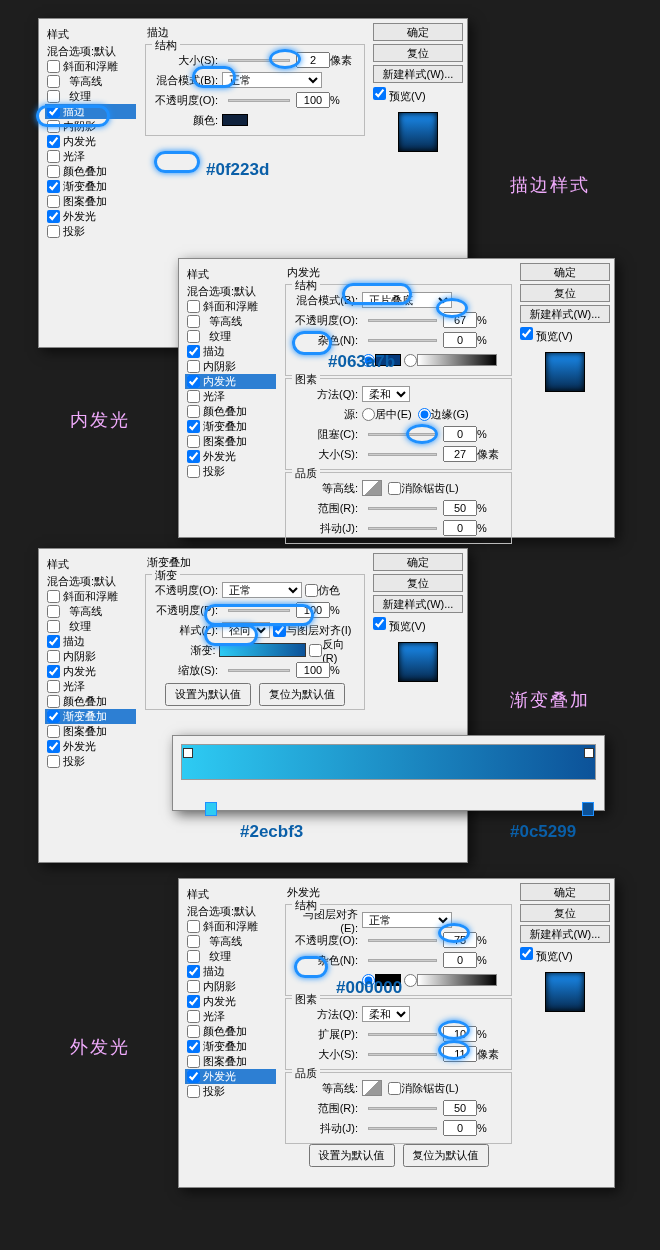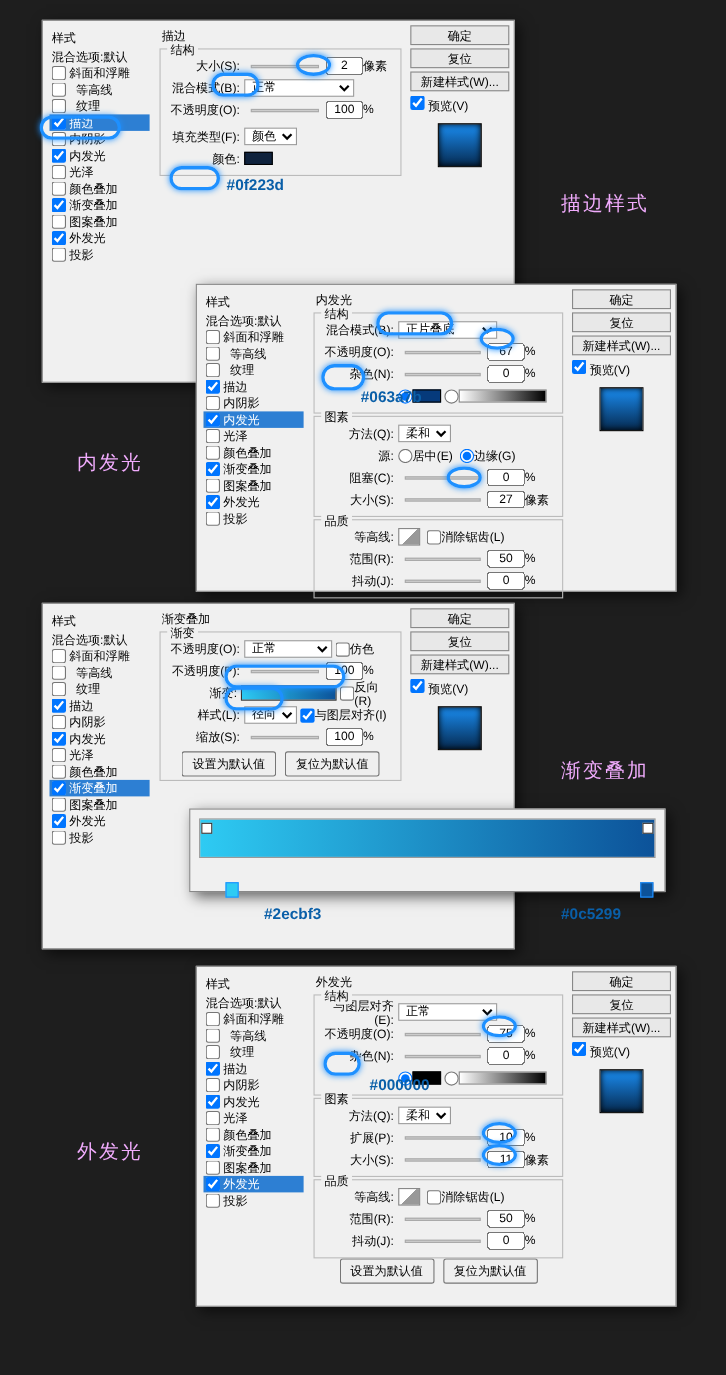--- a/index.html
+++ b/index.html
@@ -1,21 +1,21 @@
 <!DOCTYPE html>
 <html><head>
 <meta charset="utf-8">
 <style>
 *{box-sizing:border-box;margin:0;padding:0;font-family:"Microsoft YaHei",SimSun,sans-serif;font-size:11px}
 body{background:#1e1e1e;width:660px;height:1250px;position:relative}
 .dlg{position:absolute;background:#f0f0f0;border:1px solid #888;box-shadow:4px 4px 12px rgba(0,0,0,.6)}
 .hl{position:absolute;border:3px solid #1e90ff;border-radius:50%;box-shadow:0 0 6px #1e90ff;pointer-events:none}
 .hlr{position:absolute;border:3px solid #1e90ff;border-radius:14px;box-shadow:0 0 6px #1e90ff;pointer-events:none}
 .la{position:absolute;color:#f0abfc;font-size:18px;letter-spacing:2px}
-.hex{position:absolute;color:#0a5fa8;font-size:14px;font-weight:bold}
+.hex{position:absolute;color:#0a5fa8;font-size:17px;font-weight:bold}
 .styles{position:absolute;left:4px;top:4px;width:95px;bottom:4px;padding:2px}
 .styles .hd{font-size:11px;padding:2px}
 .styles .row{display:flex;align-items:center;padding:1px 2px;height:15px}
 .styles .row input{margin-right:3px}
 .styles .sel{background:#2d7fd3;color:#fff}
 .content{position:absolute;left:102px;right:98px;top:4px;bottom:4px}
 .gbox{border:1px solid #bbb;margin:2px 4px;padding:4px 6px;position:relative}
 .gtitle{position:absolute;top:-7px;left:6px;background:#f0f0f0;padding:0 3px;font-size:11px}
 .frow{display:flex;align-items:center;margin:2px 0;height:18px;font-size:11px}
 .frow .lbl{width:70px;text-align:right;padding-right:4px}
@@ -101,24 +101,20 @@
       <div class="frow">
           <span class="lbl">混合模式(B):</span>
           <select style="width:100px"><option>正常</option></select>
         </div>
       <div class="frow">
           <span class="lbl">不透明度(O):</span>
           <div class="slider"></div>
           <input class="num" value="100" style="">
           <span class="unit">%</span>
         </div>
-      <div class="frow" style="margin-top:6px">
-          <span class="lbl">填充类型(F):</span>
-          <select><option>颜色</option></select>
-        </div>
       <div class="frow">
           <span class="lbl">颜色:</span>
           <span class="cswatch" style="background:#0f223d"></span>
         </div>
     </div>
   </div>
   <div class="btns">
     <button>确定</button>
     <button>复位</button>
     <button>新建样式(W)...</button>
@@ -303,22 +299,22 @@
     <div style="padding:2px 6px">渐变叠加</div>
     <div class="gbox">
       <span class="gtitle">渐变</span>
       <div class="frow"><span class="lbl">不透明度(O):</span><select style="width:80px"><option>正常</option></select>&nbsp;<input type="checkbox" style=""> <span>仿色</span></div>
       <div class="frow">
           <span class="lbl">不透明度(P):</span>
           <div class="slider"></div>
           <input class="num" value="100" style="">
           <span class="unit">%</span>
         </div>
+      <div class="frow"><span class="lbl">样式(L):</span><select><option>径向</option></select>&nbsp;<input type="checkbox" checked="" style=""> <span>与图层对齐(I)</span></div>
       <div class="frow"><span class="lbl">渐变:</span><span style="width:90px;height:14px;background:linear-gradient(to right,#2ecbf3,#0c5299);border:1px solid #333"></span>&nbsp;<input type="checkbox" style=""> <span>反向(R)</span></div>
-      <div class="frow"><span class="lbl">样式(L):</span><select><option>径向</option></select>&nbsp;<input type="checkbox" checked="" style=""> <span>与图层对齐(I)</span></div>
       <div class="frow">
           <span class="lbl">缩放(S):</span>
           <div class="slider"></div>
           <input class="num" value="100" style="">
           <span class="unit">%</span>
         </div>
       <div class="frow" style="justify-content:center;gap:8px;margin-top:6px">
           <button style="padding:2px 8px">设置为默认值</button>
           <button style="padding:2px 8px">复位为默认值</button>
         </div>

